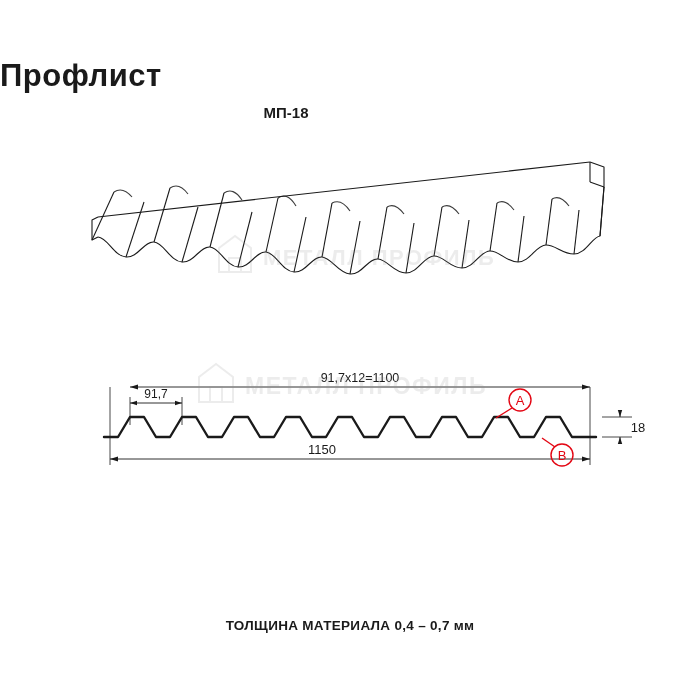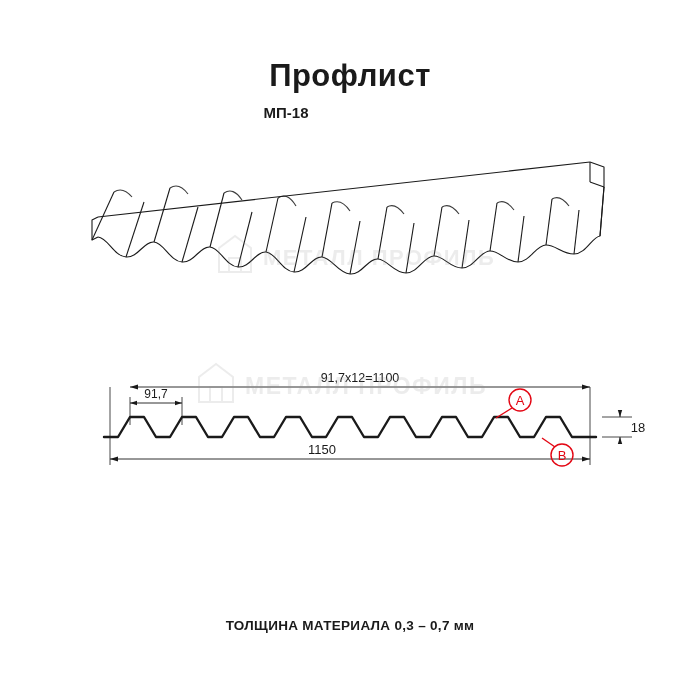--- a/index.html
+++ b/index.html
@@ -18,21 +18,20 @@
   .page {
     position: relative;
     width: 700px;
     height: 700px;
   }
   .title {
     position: absolute;
     top: 58px;
     left: 0;
     width: 700px;
-    text-align: center;
     font-size: 31px;
     font-weight: bold;
     letter-spacing: 0.5px;
   }
   .subtitle {
     position: absolute;
     top: 104px;
     left: 0;
     width: 572px;
     text-align: center;
@@ -238,15 +237,15 @@
   <div class="wm wm-2">
     <svg width="300" height="48" viewBox="0 0 300 48">
       <g fill="none" stroke="#8d8d8d" stroke-width="2">
         <path d="M4 42 L4 17 L21 4 L38 17 L38 42 Z"></path>
         <path d="M15 42 L15 27 L27 27 L27 42"></path>
       </g>
       <text x="50" y="34" font-size="23" font-weight="bold" fill="#8d8d8d" letter-spacing="1.5">МЕТАЛЛ ПРОФИЛЬ</text>
     </svg>
   </div>
 
-  <div class="footer-note">ТОЛЩИНА МАТЕРИАЛА 0,3 – 0,7 мм</div>
+  <div class="footer-note">ТОЛЩИНА МАТЕРИАЛА 0,4 – 0,7 мм</div>
 
 </div>
 
 </body></html>

